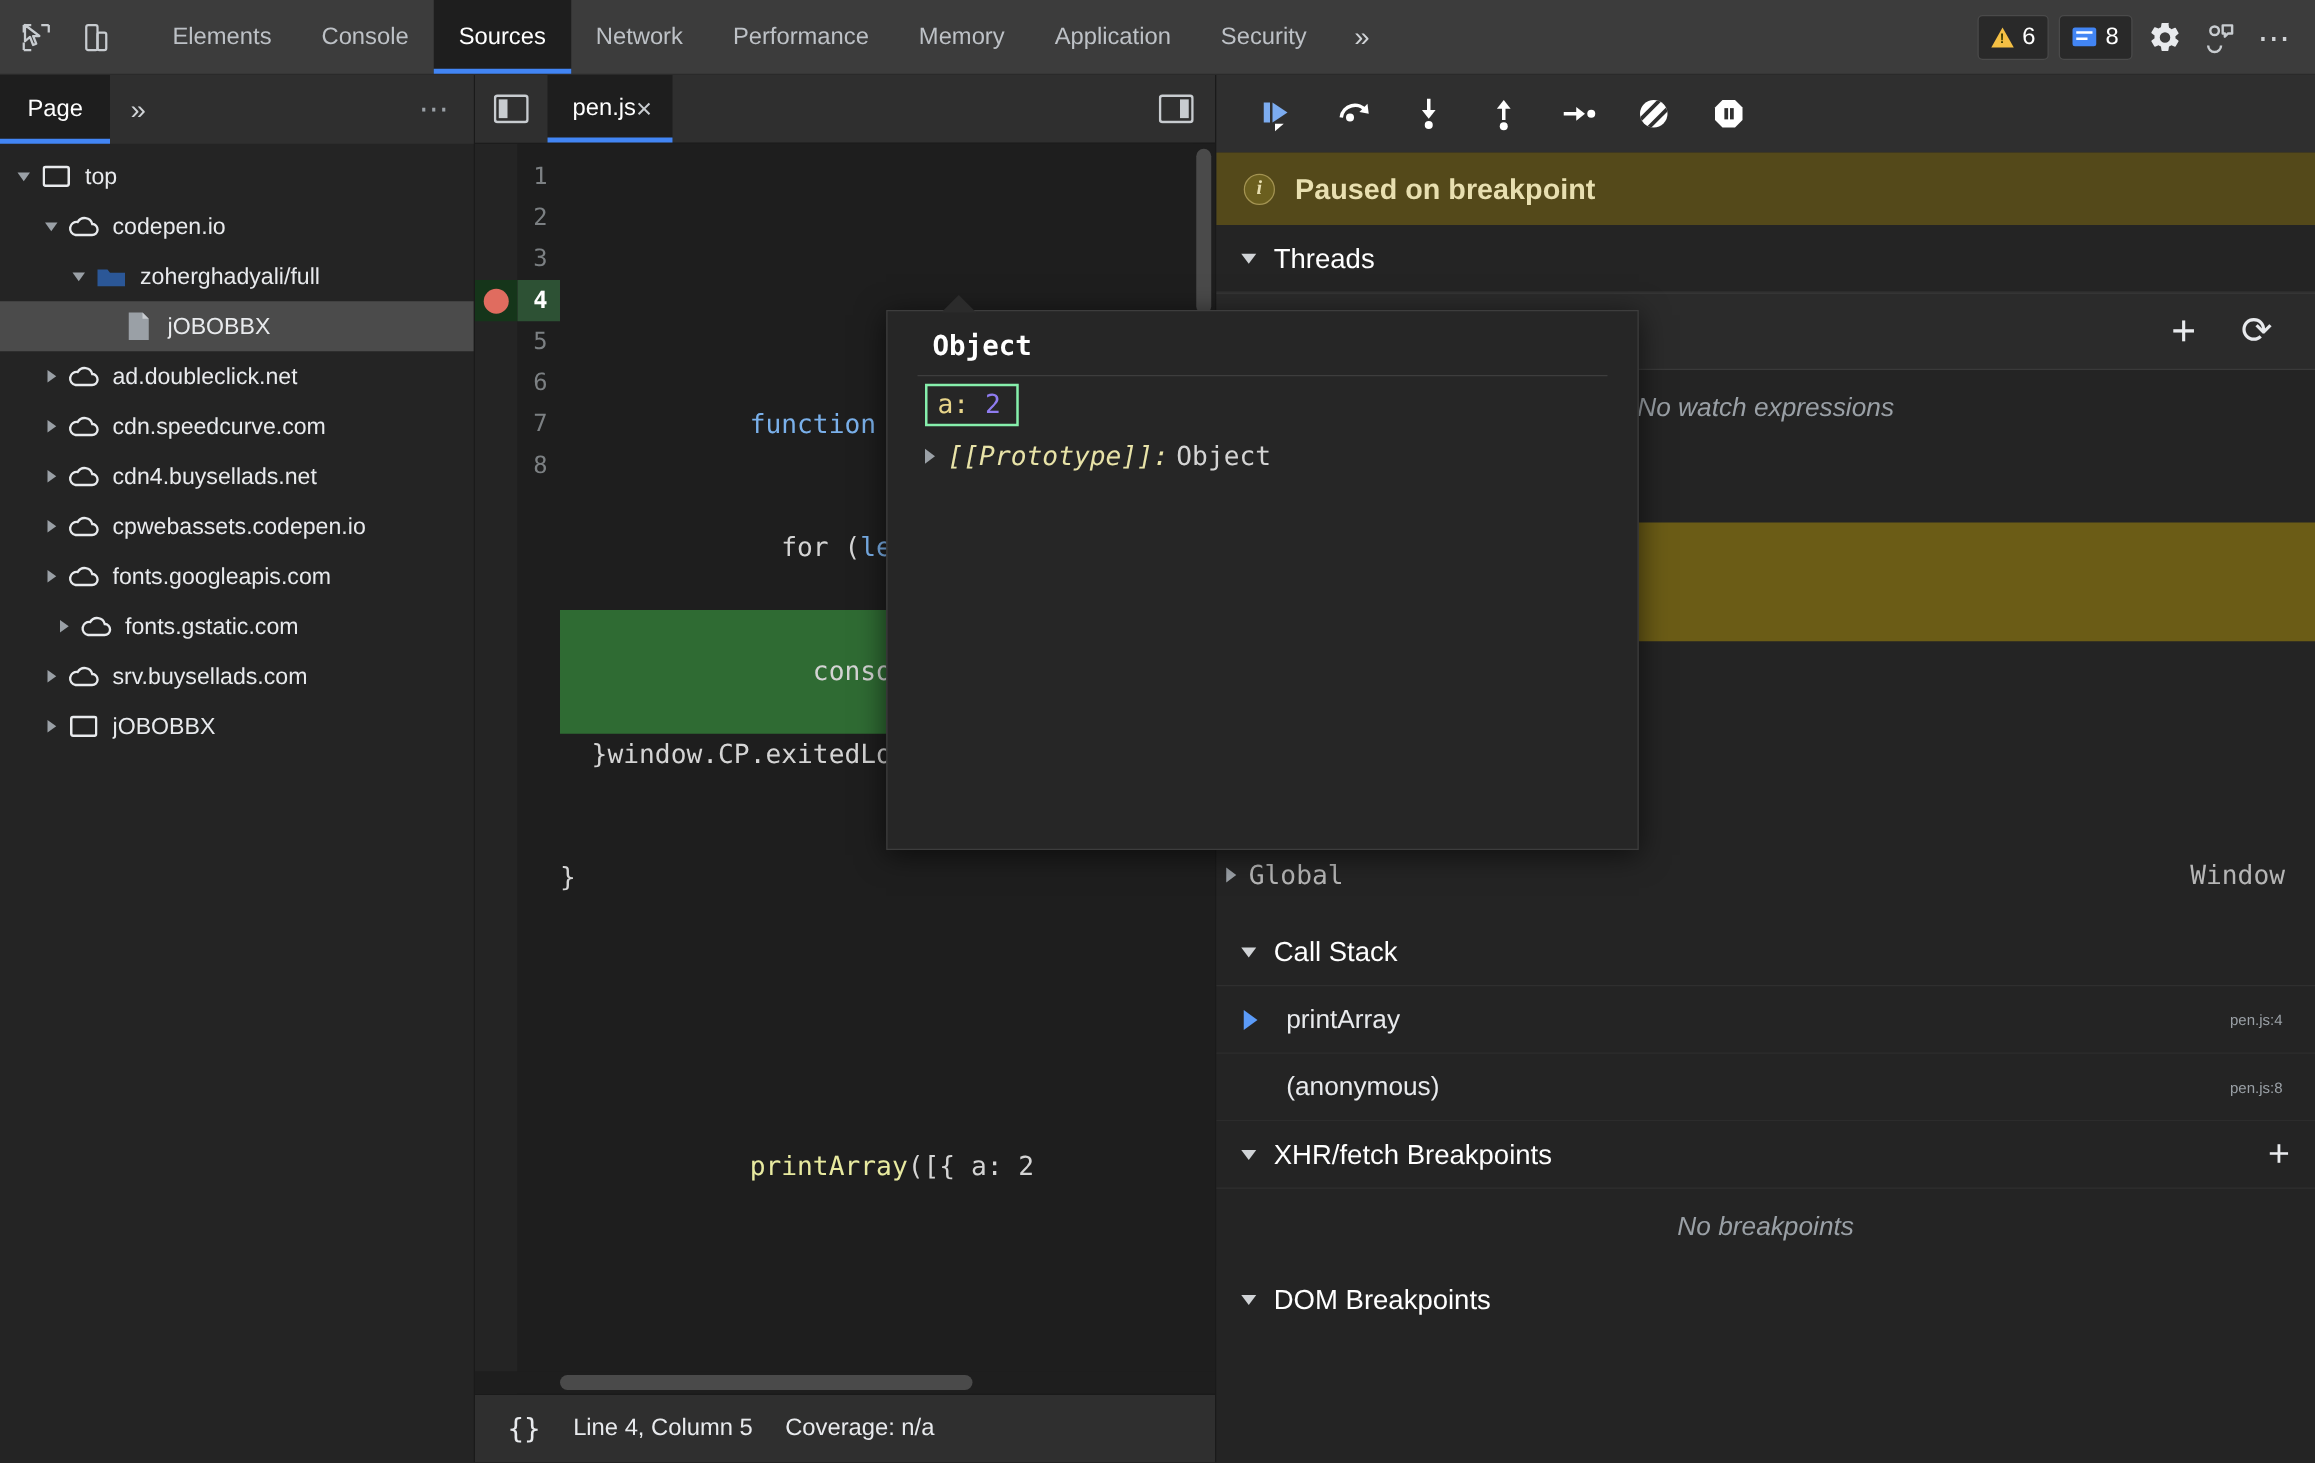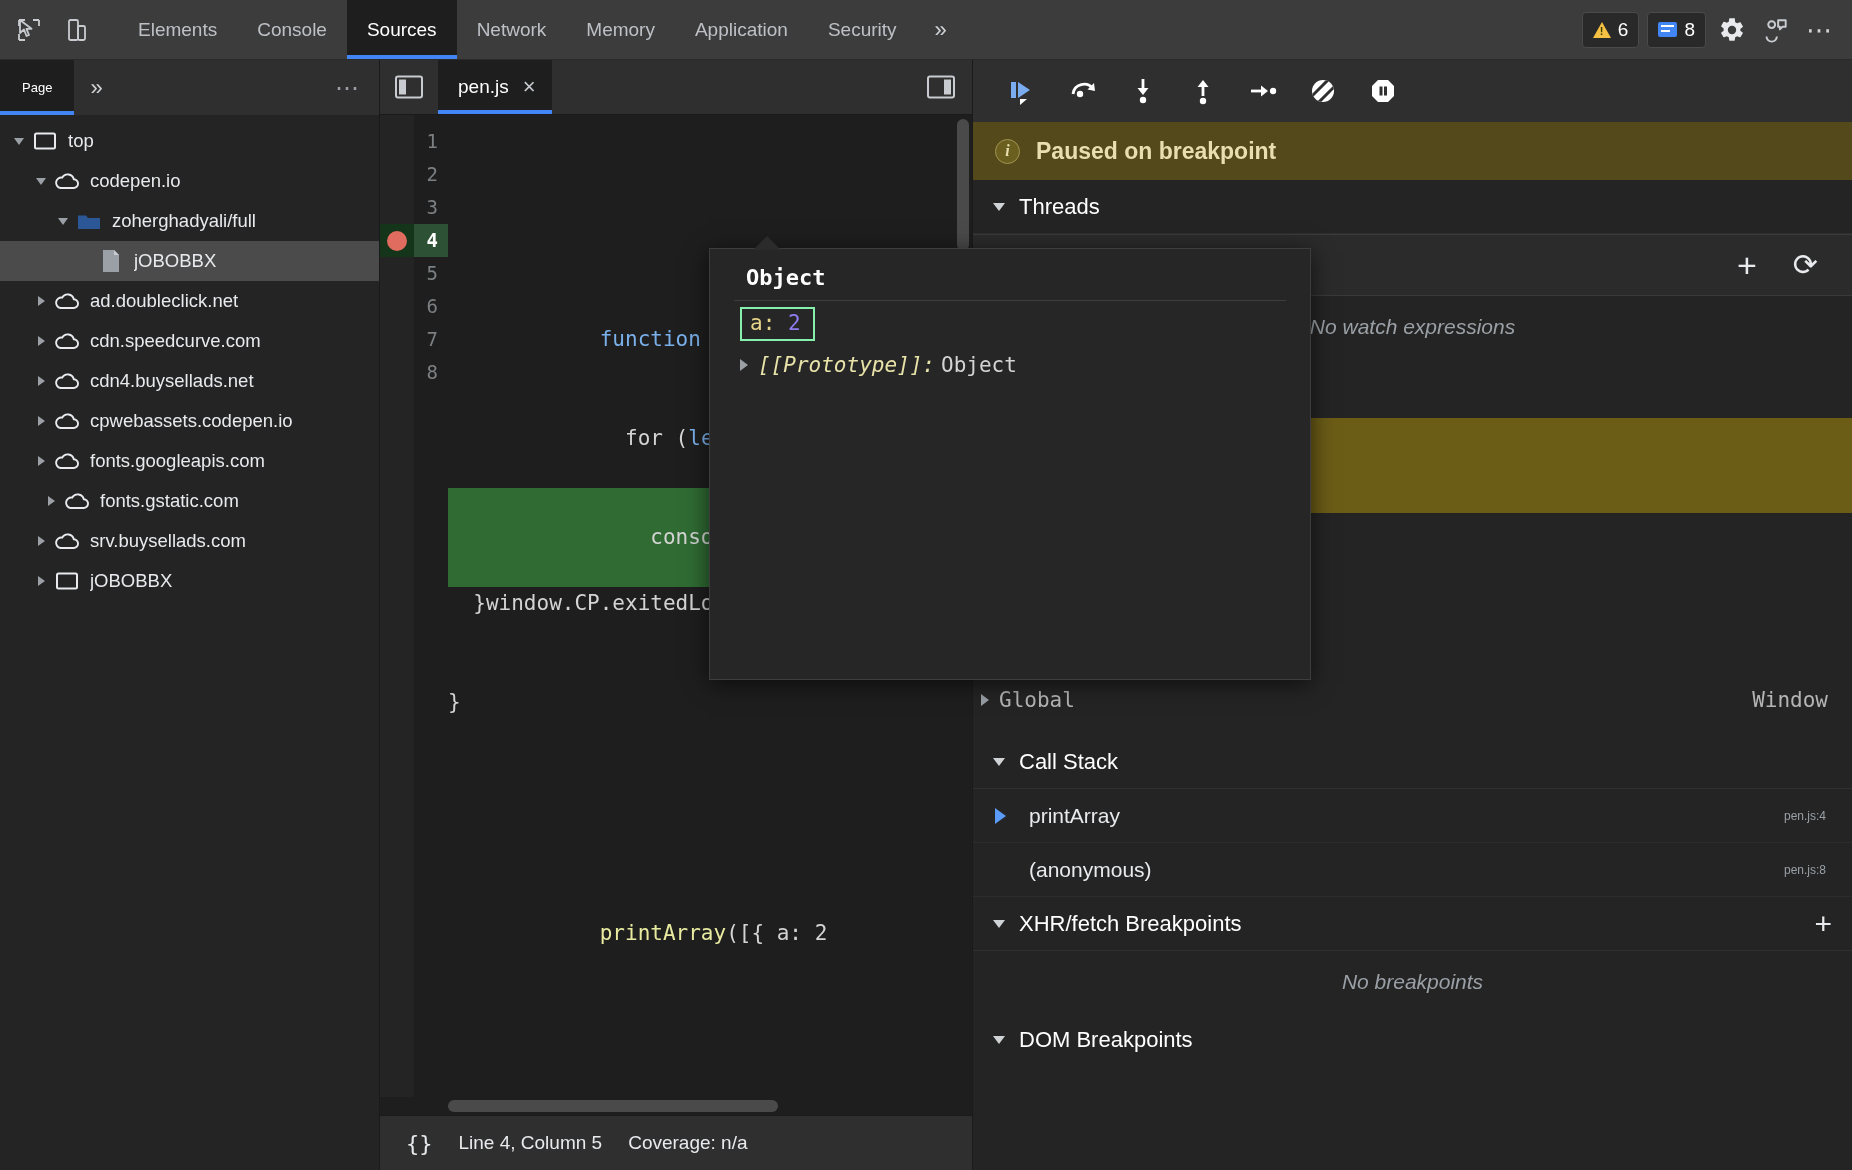--- a/index.html
+++ b/index.html
@@ -75,21 +75,21 @@
     background: #242424;
     display: flex; flex-direction: column;
     border-right: 1px solid #1a1a1a;
   }
   .nav-tabbar {
     height: 55px; min-height:55px; display: flex; align-items: stretch;
     background: #2f2f2f;
   }
   .nav-tab {
     position: relative; display: flex; align-items: center; padding: 0 22px;
-    font-size: 13px; color: #fff; background: #1e1e1e; cursor: pointer;
+    font-size: 19px; color: #fff; background: #1e1e1e; cursor: pointer;
   }
   .nav-tab::after {
     content:""; position:absolute; left:0; right:0; bottom:0; height:4px; background:#4285f4;
   }
   .nav-more { display:flex; align-items:center; padding: 0 16px; font-size:22px; color:#d0d3d6; letter-spacing:-2px; cursor:pointer;}
   .nav-dots { margin-left:auto; display:flex; align-items:center; padding-right:18px; color:#9aa0a6; font-size:24px; letter-spacing:2px; line-height:8px; cursor:pointer;}
 
   .tree { flex: 1; overflow: hidden; padding-top: 6px; font-size: 18.5px; }
   .tree-row {
     display: flex; align-items: center; height: 40px; padding-right: 6px;
@@ -103,21 +103,21 @@
   .lbl { overflow:hidden; text-overflow:ellipsis; }
 
   
   .editor-col { flex: 1; min-width: 0; display: flex; flex-direction: column; background: #1e1e1e; }
   .editor-tabbar {
     height: 55px; min-height:55px; background:#2f2f2f; display:flex; align-items:stretch;
     border-bottom: 1px solid #1a1a1a;
   }
   .panel-toggle { width:58px; display:flex; align-items:center; justify-content:center; cursor:pointer; background:#2f2f2f;}
   .file-tab {
-    position:relative; display:flex; align-items:center; gap:14px;
+    position:relative; display:flex; align-items:center; 
     padding: 0 16px 0 20px; background:#1e1e1e; color:#fff; font-size:19px; cursor:pointer;
   }
   .file-tab::after { content:""; position:absolute; left:0;right:0;bottom:0;height:4px;background:#4285f4; }
   .tab-x { color:#c8ccd0; font-size:22px; line-height:1; cursor:pointer;}
   .editor-right-btn { margin-left:auto; width:62px; display:flex;align-items:center;justify-content:center;cursor:pointer;}
 
   .code-wrap { flex:1; position:relative; overflow:hidden; background:#1e1e1e; display:flex; }
   .gutter-bp { width: 34px; min-width:34px; background:#242424; position:relative; padding-top:10px;}
   .gutter-num { width: 34px; min-width:34px; background:#1e1e1e; text-align:right; padding-top:10px;
     font-family:"DejaVu Sans Mono", monospace; font-size:19px; color:#7c8083; position:relative;}
@@ -254,20 +254,21 @@
           <rect x="14" y="9" width="7" height="14" rx="1.5" fill="none" stroke="#c8ccd0" stroke-width="1.8"></rect>
         </svg>
       </div>
     </div>
 
     <div class="tabs">
       <div class="tab">Elements</div>
       <div class="tab">Console</div>
       <div class="tab active">Sources</div>
       <div class="tab">Network</div>
+      <div class="tab">Performance</div>
       <div class="tab">Memory</div>
       <div class="tab">Application</div>
       <div class="tab">Security</div>
       <div class="tab more">»</div>
     </div>
 
     <div class="tb-right">
       <div class="badge">
         <span class="warn-tri"></span>
         <span>6</span>

